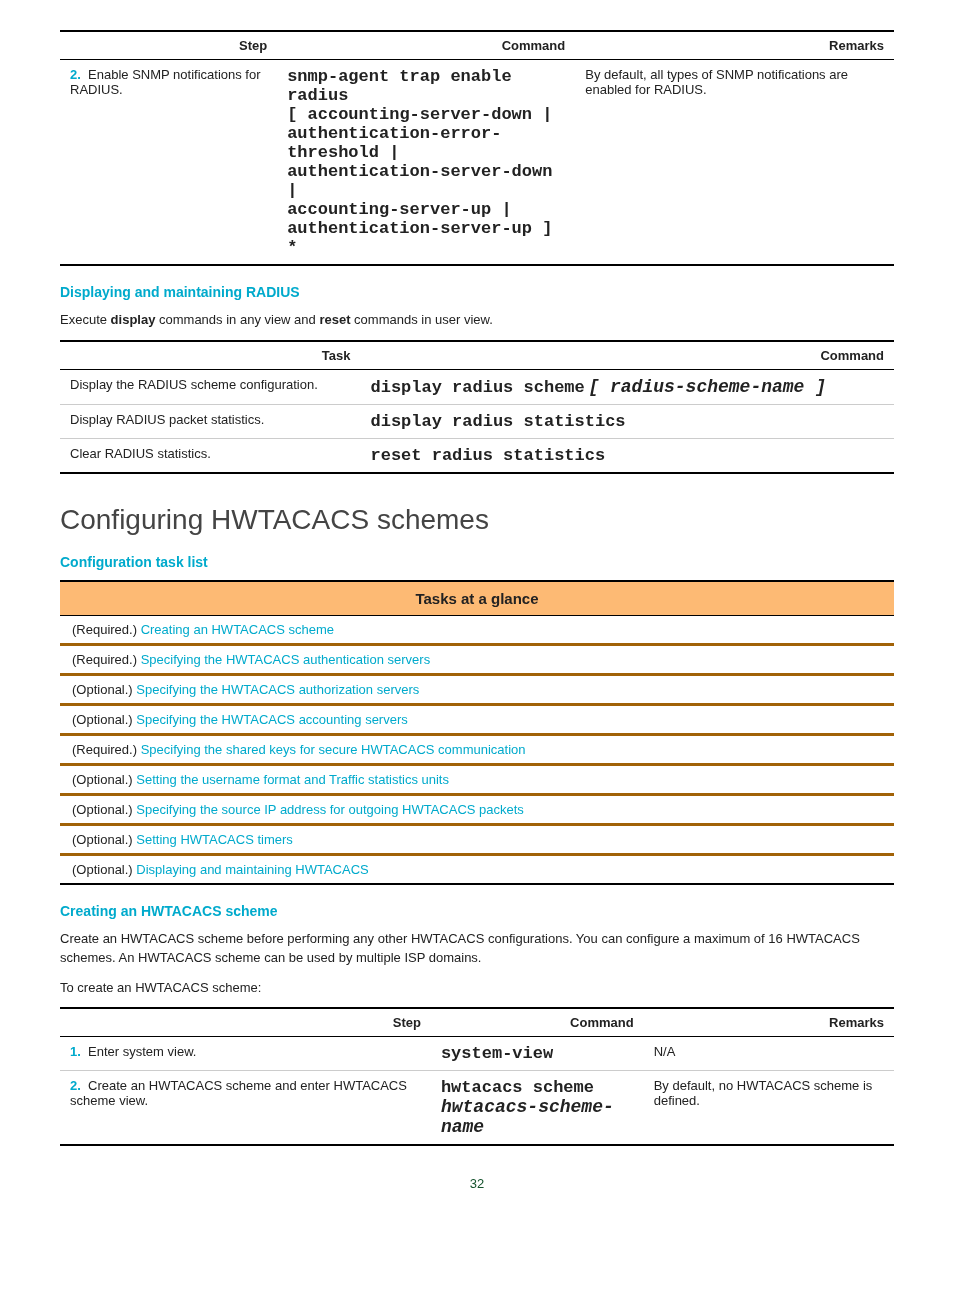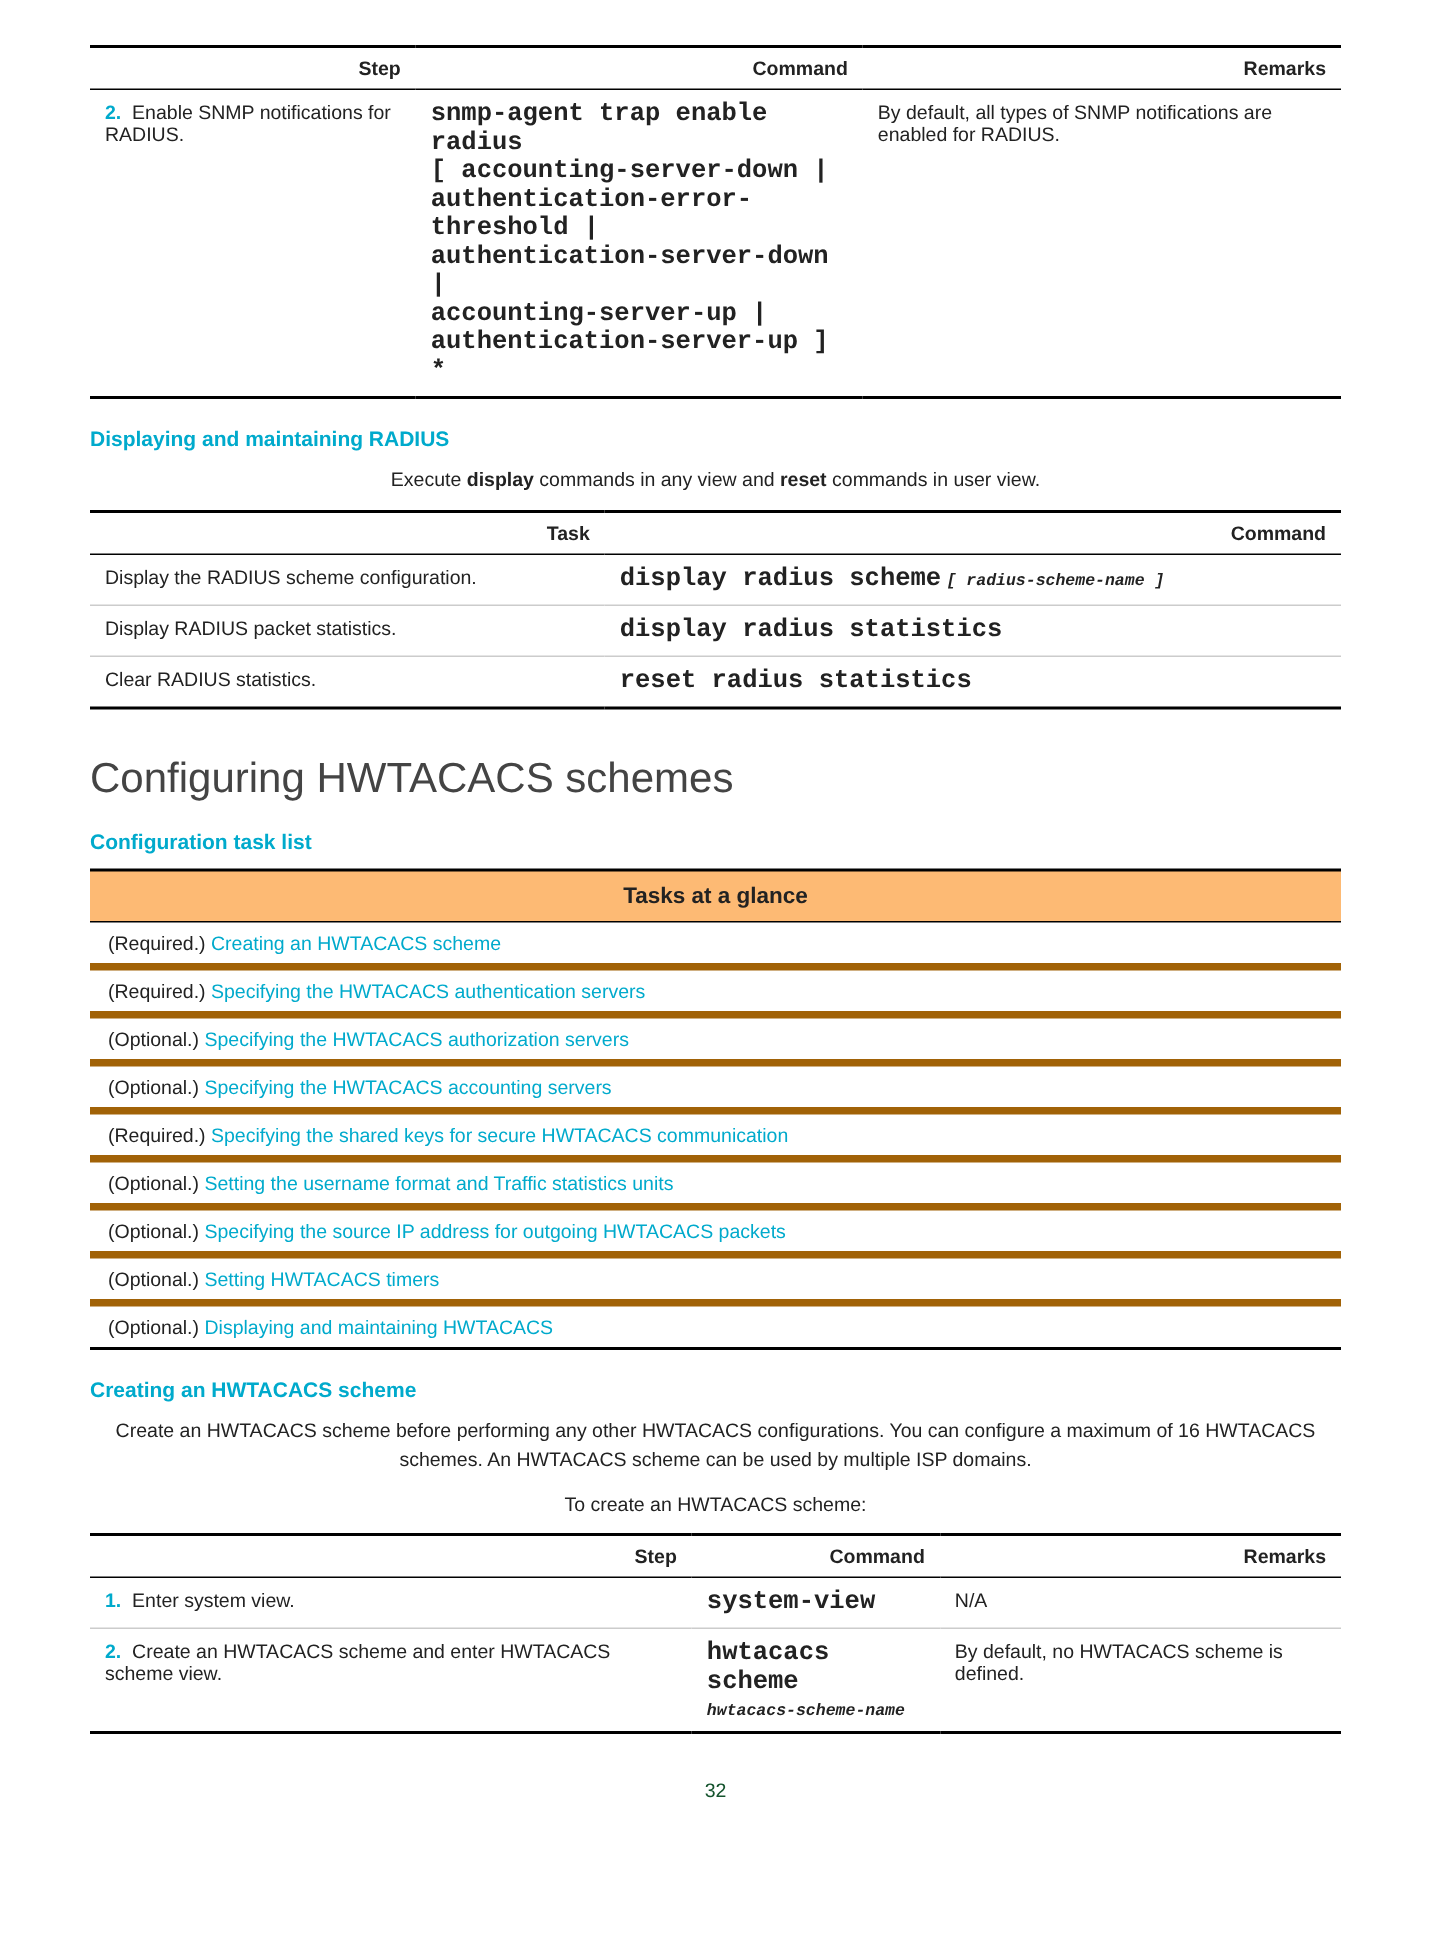--- a/index.html
+++ b/index.html
@@ -46,21 +46,21 @@
     .cmd {
       font-weight: bold;
       font-family: 'Courier New', Courier, monospace;
       font-size: 17px;
     }
 
     .cmd-italic {
       font-style: italic;
       font-weight: bold;
       font-family: 'Courier New', Courier, monospace;
-      font-size: 11px;
+      font-size: 18px;
     }
 
     
     .section-heading {
       color: #00aacc;
       font-size: 14px;
       font-weight: bold;
       margin: 18px 0 10px 0;
     }
 
@@ -84,37 +84,36 @@
       font-weight: bold;
       font-size: 15px;
       text-align: center;
       padding: 8px 12px;
       border-top: 2px solid #000;
       border-bottom: 1.5px solid #000;
     }
     .task-table td {
       padding: 6px 12px;
       vertical-align: top;
-      border-bottom: 5px solid #a16207;
+      border-bottom: 3px solid #a16207;
       font-size: 13px;
     }
     .task-table tr:last-child td {
       border-bottom: 2px solid #000;
     }
 
     .link {
       color: #00aacc;
       text-decoration: none;
     }
 
     .plain-text {
       margin: 8px 0 10px 0;
       font-size: 13px;
       line-height: 1.5;
-      text-align: center;
     }
 
     .page-number {
       text-align: center;
       margin-top: 30px;
       font-size: 13px;
       color: #14532d;
     }
   </style>
 </head>

